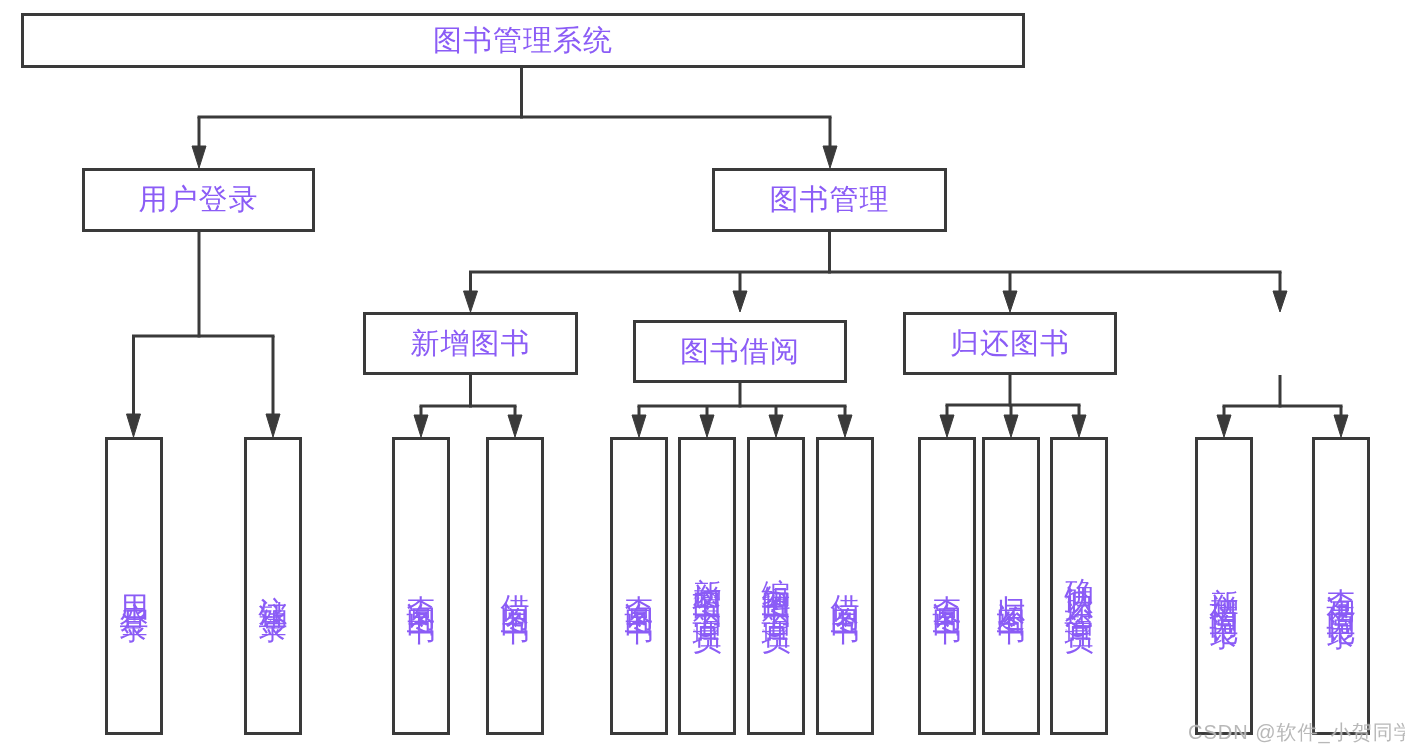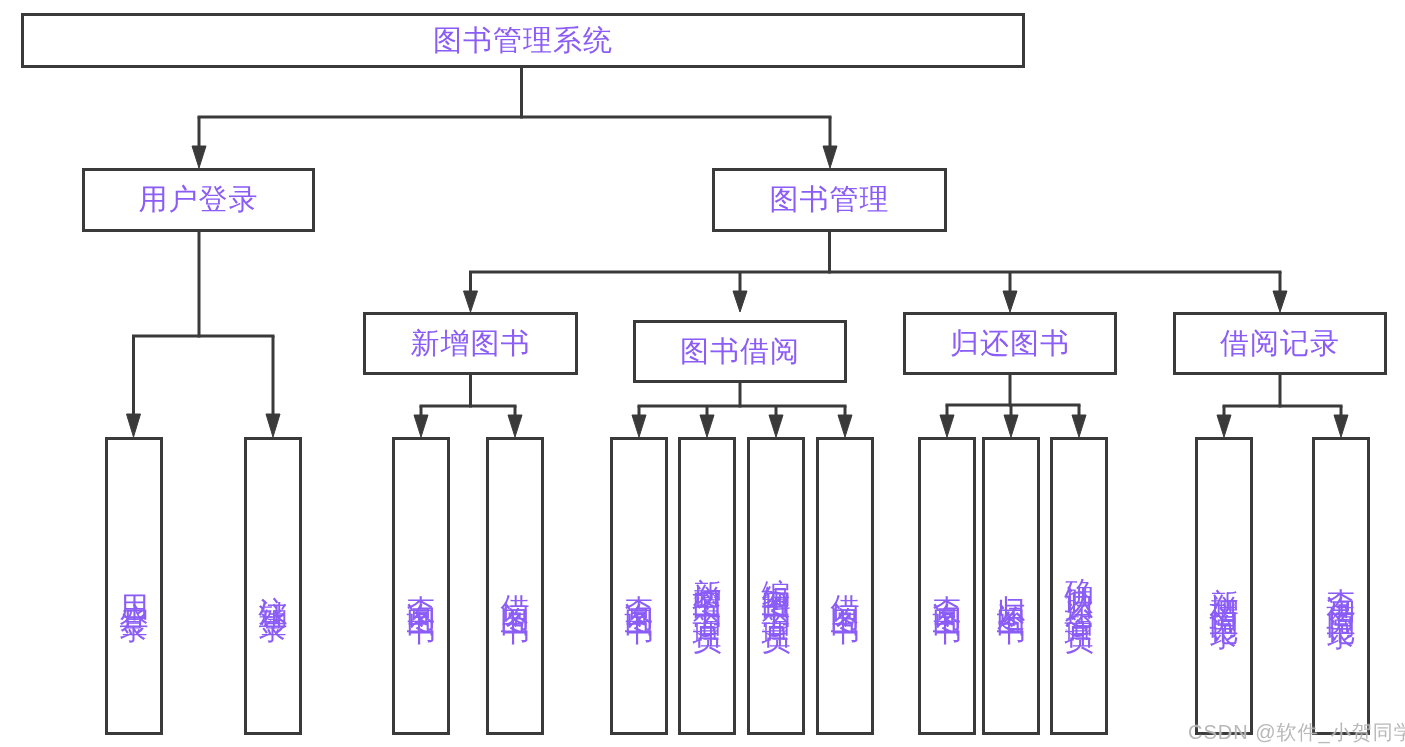--- a/index.html
+++ b/index.html
@@ -110,21 +110,20 @@
   </svg>
 
   <div class="node node-h" style="left:21px;top:13px;width:1004px;height:55px;">图书管理系统</div>
 
   <div class="node node-h" style="left:82px;top:168px;width:233px;height:64px;">用户登录</div>
   <div class="node node-h" style="left:712px;top:168px;width:235px;height:64px;">图书管理</div>
 
   <div class="node node-h" style="left:363px;top:312px;width:215px;height:63px;">新增图书</div>
   <div class="node node-h" style="left:633px;top:320px;width:214px;height:63px;">图书借阅</div>
   <div class="node node-h" style="left:903px;top:312px;width:214px;height:63px;">归还图书</div>
-  <div class="node node-h" style="left:1173px;top:312px;width:214px;height:63px;">借阅记录</div>
 
   <div class="node node-v" style="left:105px;top:437px;width:58px;height:298px;">用户登录</div>
   <div class="node node-v" style="left:244px;top:437px;width:58px;height:298px;">注销登录</div>
 
   <div class="node node-v" style="left:392px;top:437px;width:58px;height:298px;">查询图书</div>
   <div class="node node-v" style="left:486px;top:437px;width:58px;height:298px;">借阅图书</div>
 
   <div class="node node-v" style="left:610px;top:437px;width:58px;height:298px;">查询图书</div>
   <div class="node node-v" style="left:678px;top:437px;width:58px;height:298px;">新增图书（管理员）</div>
   <div class="node node-v" style="left:747px;top:437px;width:58px;height:298px;">编辑图书（管理员）</div>

